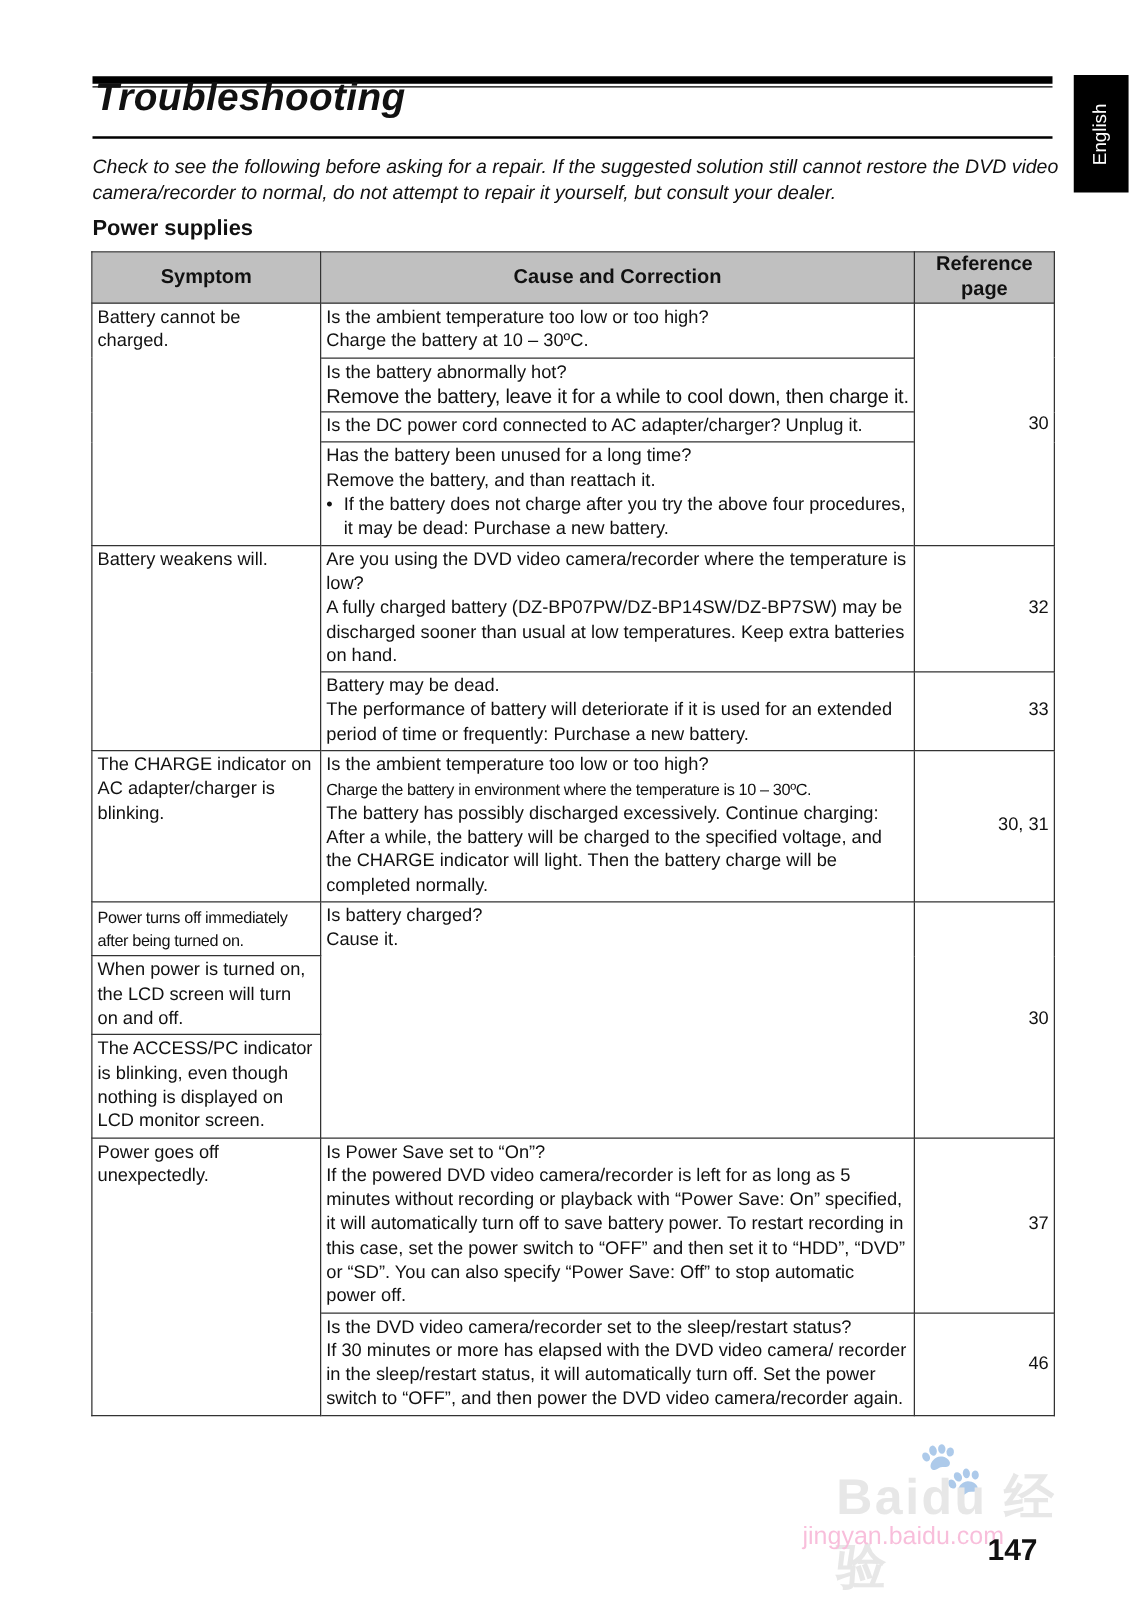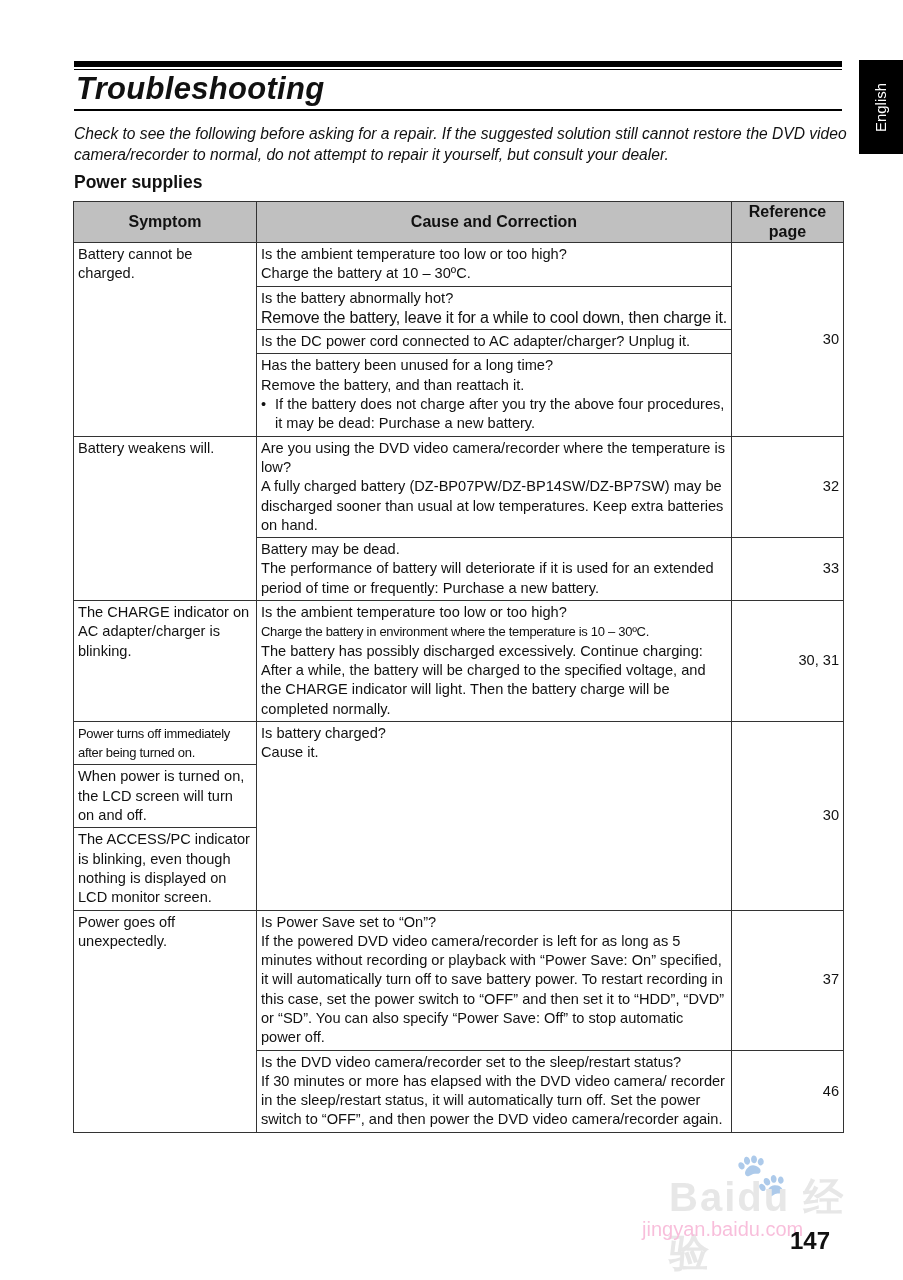--- a/index.html
+++ b/index.html
@@ -1,20 +1,20 @@
 <!DOCTYPE html>
 <html><head>
 <meta charset="utf-8">
 <style>
   html, body { margin:0; padding:0; background:#ffffff; }
   body { width:903px; height:1280px; position:relative; overflow:hidden;
          font-family:"Liberation Sans", sans-serif; color:#111; }
   .rule-thick { position:absolute; left:74px; top:61px; width:768px; height:6px; background:#000; }
   .rule-thin-top { position:absolute; left:74px; top:69px; width:768px; height:1px; background:#000; }
-  .title { position:absolute; left:76px; top:70px; font-size:31px; font-weight:bold; font-style:italic;
+  .title { position:absolute; left:76px; top:59px; font-size:31px; font-weight:bold; font-style:italic;
            letter-spacing:0.3px; line-height:38px; }
   .rule-under-title { position:absolute; left:74px; top:109px; width:768px; height:2px; background:#000; }
   .intro { position:absolute; left:74px; top:123px; width:780px; font-size:15.6px; font-style:italic;
            line-height:21px; }
   .section { position:absolute; left:74px; top:171px; font-size:17.5px; font-weight:bold; line-height:22px; }
   .lang-tab { position:absolute; left:859px; top:60px; width:44px; height:94px; background:#000;
               display:flex; align-items:center; justify-content:center; }
   .lang-tab span { color:#fff; font-size:15px; transform:rotate(-90deg); white-space:nowrap; display:block; }
   table.ts { position:absolute; left:73px; top:201px; width:770px; border-collapse:collapse;
              font-size:14.6px; line-height:19.3px; table-layout:fixed; }

